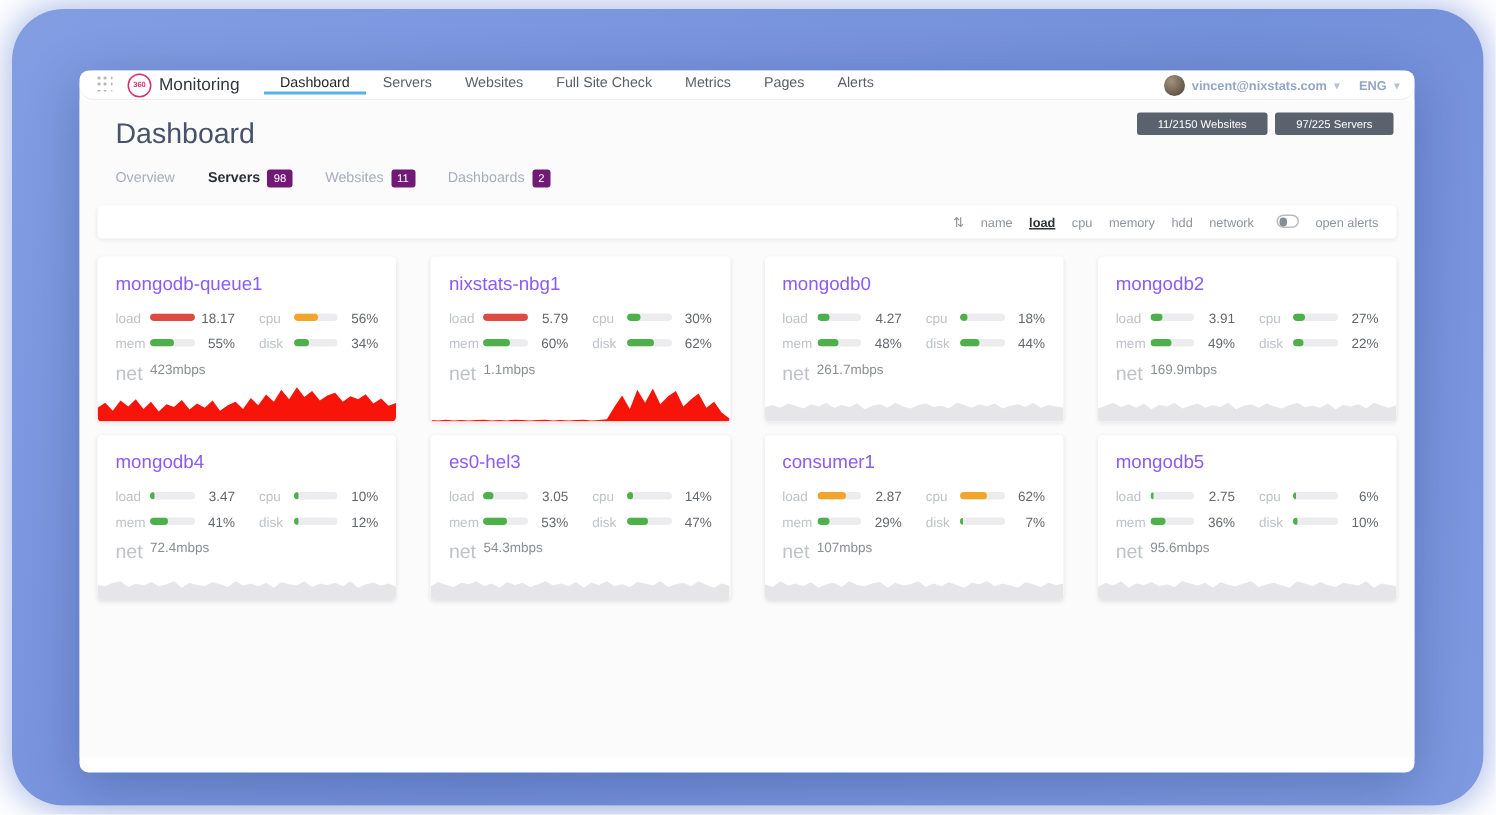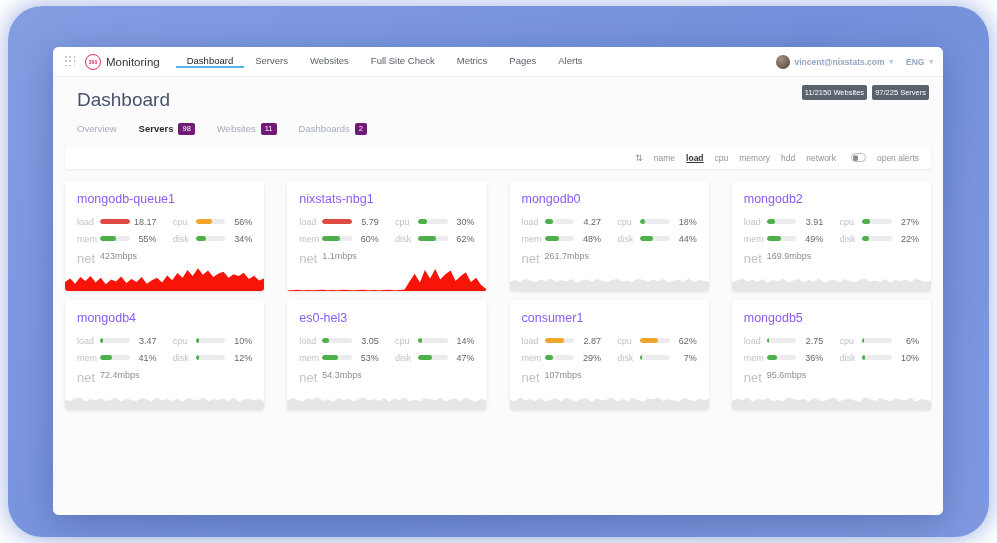--- a/index.html
+++ b/index.html
@@ -21,22 +21,22 @@
   }
   
   .window {
     position: absolute; left: 53px; top: 47px; width: 890px; height: 468px;
     background: #ffffff; border-radius: 6px;
     box-shadow: 0 8px 34px rgba(15,35,90,0.28);
     overflow: hidden;
   }
   
   .navbar {
-    height: 30px; background: #fff; border-bottom: 1px solid #ededf0;
-    display: flex; align-items: stretch; padding: 0 10px;
+    height: 20px; background: #fff; border-bottom: 1px solid #ededf0;
+    display: flex; align-items: stretch; padding: 0 10px; border-radius: 11px;
   }
   .nav-left { display: flex; align-items: center; }
   .grid-icon { width: 11px; height: 11px; display: grid; grid-template-columns: repeat(3,1fr); gap: 2px; margin: 0 9px 0 2px; cursor: pointer; }
   .grid-icon i { width: 1.8px; height: 1.8px; background: #b3b6bc; border-radius: 50%; }
   .logo { display: flex; align-items: center; margin-right: 16px; }
   .logo-circle {
     width: 16px; height: 16px; border: 1.6px solid #d82e6e; border-radius: 50%;
     color: #d82e6e; font-size: 5px; font-weight: bold;
     display: flex; align-items: center; justify-content: center;
   }
@@ -53,21 +53,21 @@
     background: radial-gradient(circle at 35% 30%, #a2917c, #6e6152 60%, #4d4338);
   }
   .user-email { font-size: 8.5px; color: #93a6c6; cursor: pointer; }
   .caret { font-size: 7px; color: #b6c2d8; }
   .lang { font-size: 8.5px; color: #93a6c6; margin-left: 8px; cursor: pointer; }
   
   .dash-body { background: #fbfbfc; height: calc(100% - 30px); }
   .header { display: flex; justify-content: space-between; align-items: flex-start; padding: 6px 14px 0 14px; }
   .page-title { font-size: 19px; font-weight: 400; color: #46536a; margin: 6px 0 12px 10px; }
   .stat-badges { display: flex; gap: 5px; margin-top: 2px; }
-  .stat-badge { background: #5a626d; color: #fff; font-size: 7.5px; padding: 3px 3px; border-radius: 2px; white-space: nowrap; }
+  .stat-badge { background: #5a626d; color: #fff; font-size: 7.5px; padding: 3px 14px; border-radius: 2px; white-space: nowrap; }
   .tabs { display: flex; gap: 22px; margin: 0 0 12px 24px; }
   .tab { font-size: 9.5px; color: #a6aebb; display: flex; align-items: center; gap: 5px; cursor: pointer; }
   .tab.active { color: #2b2e33; font-weight: bold; }
   .tab-count { background: #701a75; color: #fff; font-size: 7.5px; font-weight: normal; padding: 2px 4px; border-radius: 2px; line-height: 1; }
   
   .sortbar {
     margin: 0 12px; height: 22px; background: #fff; border-radius: 3px;
     box-shadow: 0 1px 3px rgba(0,0,0,0.08);
     display: flex; align-items: center; justify-content: flex-end; gap: 11px; padding: 0 12px;
   }

